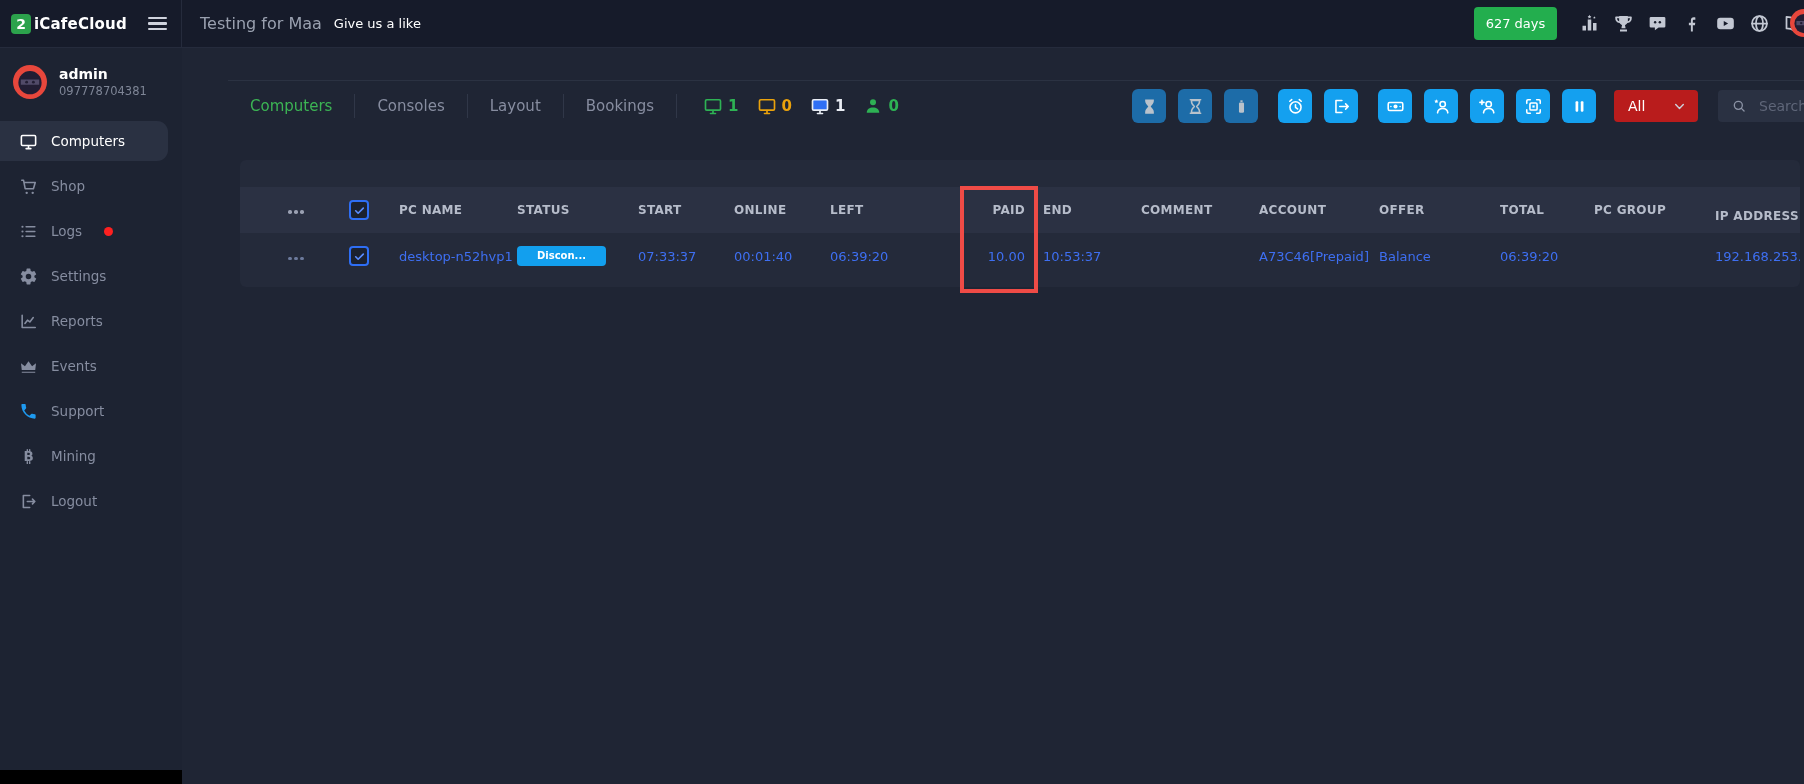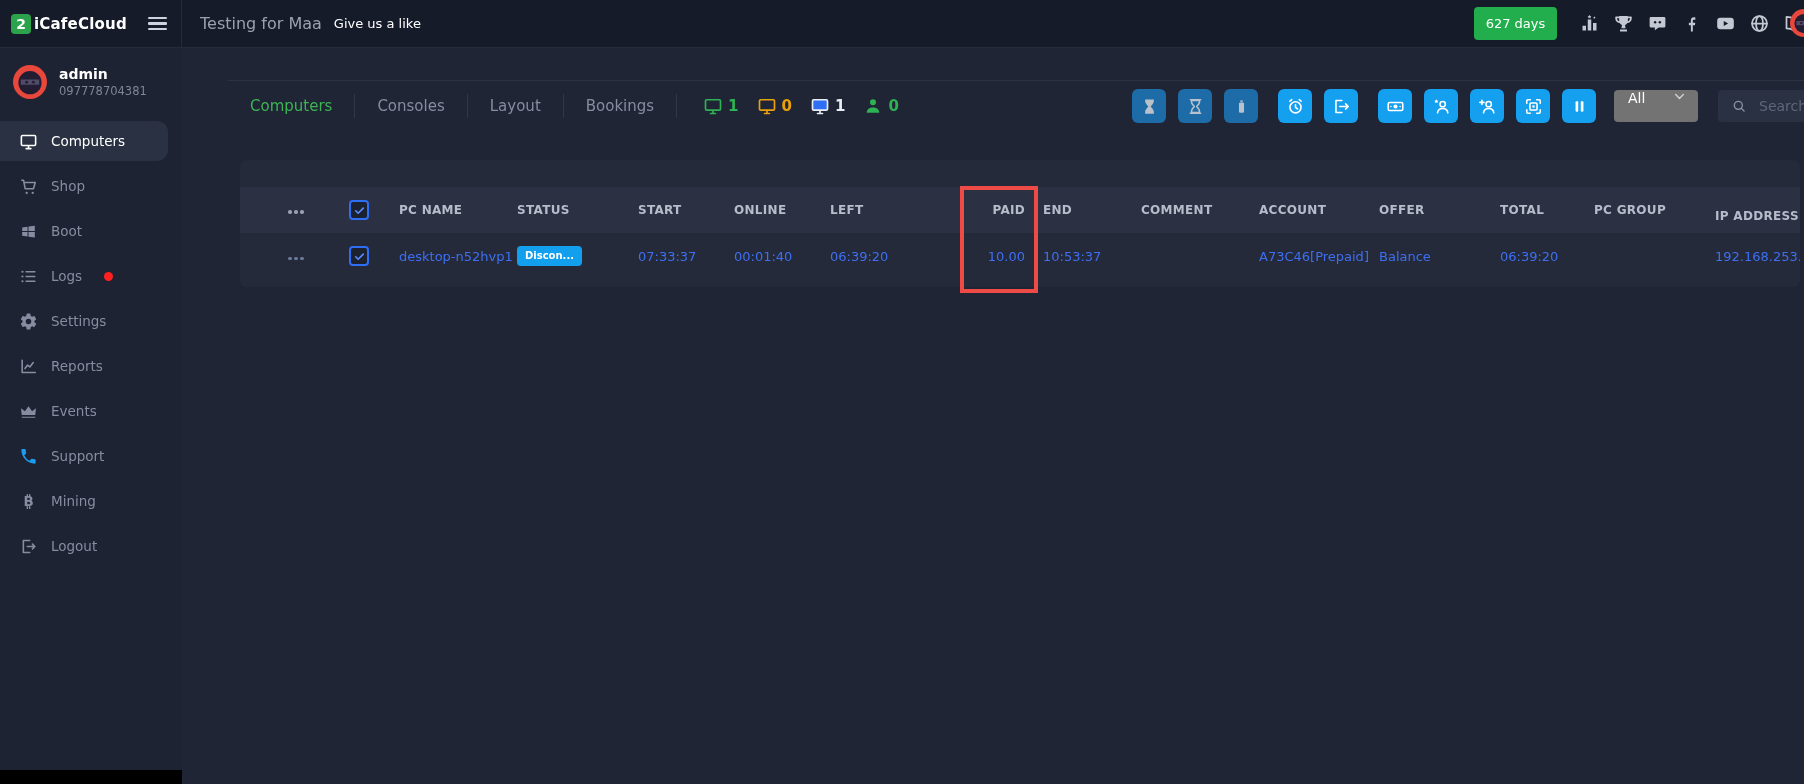--- a/index.html
+++ b/index.html
@@ -57,21 +57,21 @@
   .counters{display:flex;align-items:center;gap:18px;margin-left:26px}
   .counter{display:flex;align-items:center;gap:5px;font-size:15px;font-weight:600}
   .counter .ico{width:20px;height:20px}
   .actions{margin-left:auto;display:flex;align-items:center;gap:12px;margin-right:18px}
   .action-btn{width:34px;height:34px;border-radius:6px;border:none;display:flex;align-items:center;
               justify-content:center;cursor:pointer;padding:0}
   .action-btn .ico{width:19px;height:19px}
   .action-btn.muted{background:#1d6ca8;color:#b9c2cb}
   .action-btn.bright{background:#14a0ef;color:#fff}
   .action-btn.gap-l{margin-left:8px}
-  .filter{width:84px;height:32px;background:#737373;border-radius:4px;display:flex;
+  .filter{width:84px;height:32px;background:#b91c1c;border-radius:4px;display:flex;align-items:center;
           justify-content:space-between;padding:0 12px 0 14px;box-sizing:border-box;color:#fff;
           font-size:14px;cursor:pointer;margin-right:20px}
   .filter .ico{width:13px;height:13px;color:#cdd2dc}
   .searchbox{width:112px;height:32px;background:#2a3142;border-radius:4px;display:flex;align-items:center;
              margin-right:-26px;overflow:hidden}
   .searchbox .ico{width:16px;height:16px;color:#8b92a4;margin:0 10px 0 13px;flex:none}
   .searchbox input{background:transparent;border:none;outline:none;color:#c6ccd8;font-size:14px;
                    width:200px;font-family:inherit}
   .searchbox input::placeholder{color:#5f6679}
 
@@ -84,21 +84,21 @@
   .cell.right{text-align:right;padding-right:12px}
   .dots{display:inline-flex;gap:2.5px;margin-left:48px;cursor:pointer;padding:4px 0}
   .dots i{width:3.5px;height:3.5px;border-radius:50%;background:#9aa0b2;display:block}
   .trow .dots i{background:#6c7a9c}
   .checkbox{width:20px;height:20px;border:2px solid #2e6ef5;border-radius:4px;margin-left:13px;
             display:flex;align-items:center;justify-content:center;cursor:pointer;box-sizing:border-box;
             background:#1b2130}
   .checkbox .ico{width:13px;height:13px;color:#5b8dff}
   .checkbox .ico svg{stroke-width:3}
   .badge{display:inline-block;background:#129fee;color:#fff;font-size:10px;font-weight:bold;
-         padding:5px 8px;border-radius:4px;line-height:1}
+         padding:5px 20px;border-radius:4px;line-height:1}
 
   
   .highlight-box{position:absolute;left:960px;top:186px;width:78px;height:107px;box-sizing:border-box;
                  border:4px solid #ef4b46;z-index:20;pointer-events:none}
 </style>
 </head>
 <body>
 
 <div class="topbar">
   <div class="topbar-left">
@@ -199,28 +199,20 @@
       </div>
       <div class="menu-item">
         <span class="ico">
           <svg viewBox="0 0 24 24">
             <circle cx="9.7" cy="20" r="1.5" fill="currentColor" stroke="none"></circle>
             <circle cx="17.3" cy="20" r="1.5" fill="currentColor" stroke="none"></circle>
             <path d="M3.5 4h2.2l2.1 10.8h10.4l2.3-7.8H6.4"></path>
           </svg>
         </span>
         <span>Shop</span>
-      </div>
-      <div class="menu-item">
-        <span class="ico">
-          <svg viewBox="0 0 24 24">
-            <path d="M4 6.8 10.8 5.9v5.6H4zM12 5.7 20 4.6v6.9H12zM4 12.7h6.8v5.6L4 17.4zM12 12.7h8v6.9l-8-1.1z" fill="currentColor" stroke="none"></path>
-          </svg>
-        </span>
-        <span>Boot</span>
       </div>
       <div class="menu-item">
         <span class="ico">
           <svg viewBox="0 0 24 24">
             <path d="M9 6h11M9 12h11M9 18h11"></path>
             <circle cx="4.4" cy="6" r="1.4" fill="currentColor" stroke="none"></circle>
             <circle cx="4.4" cy="12" r="1.4" fill="currentColor" stroke="none"></circle>
             <circle cx="4.4" cy="18" r="1.4" fill="currentColor" stroke="none"></circle>
           </svg>
         </span>

